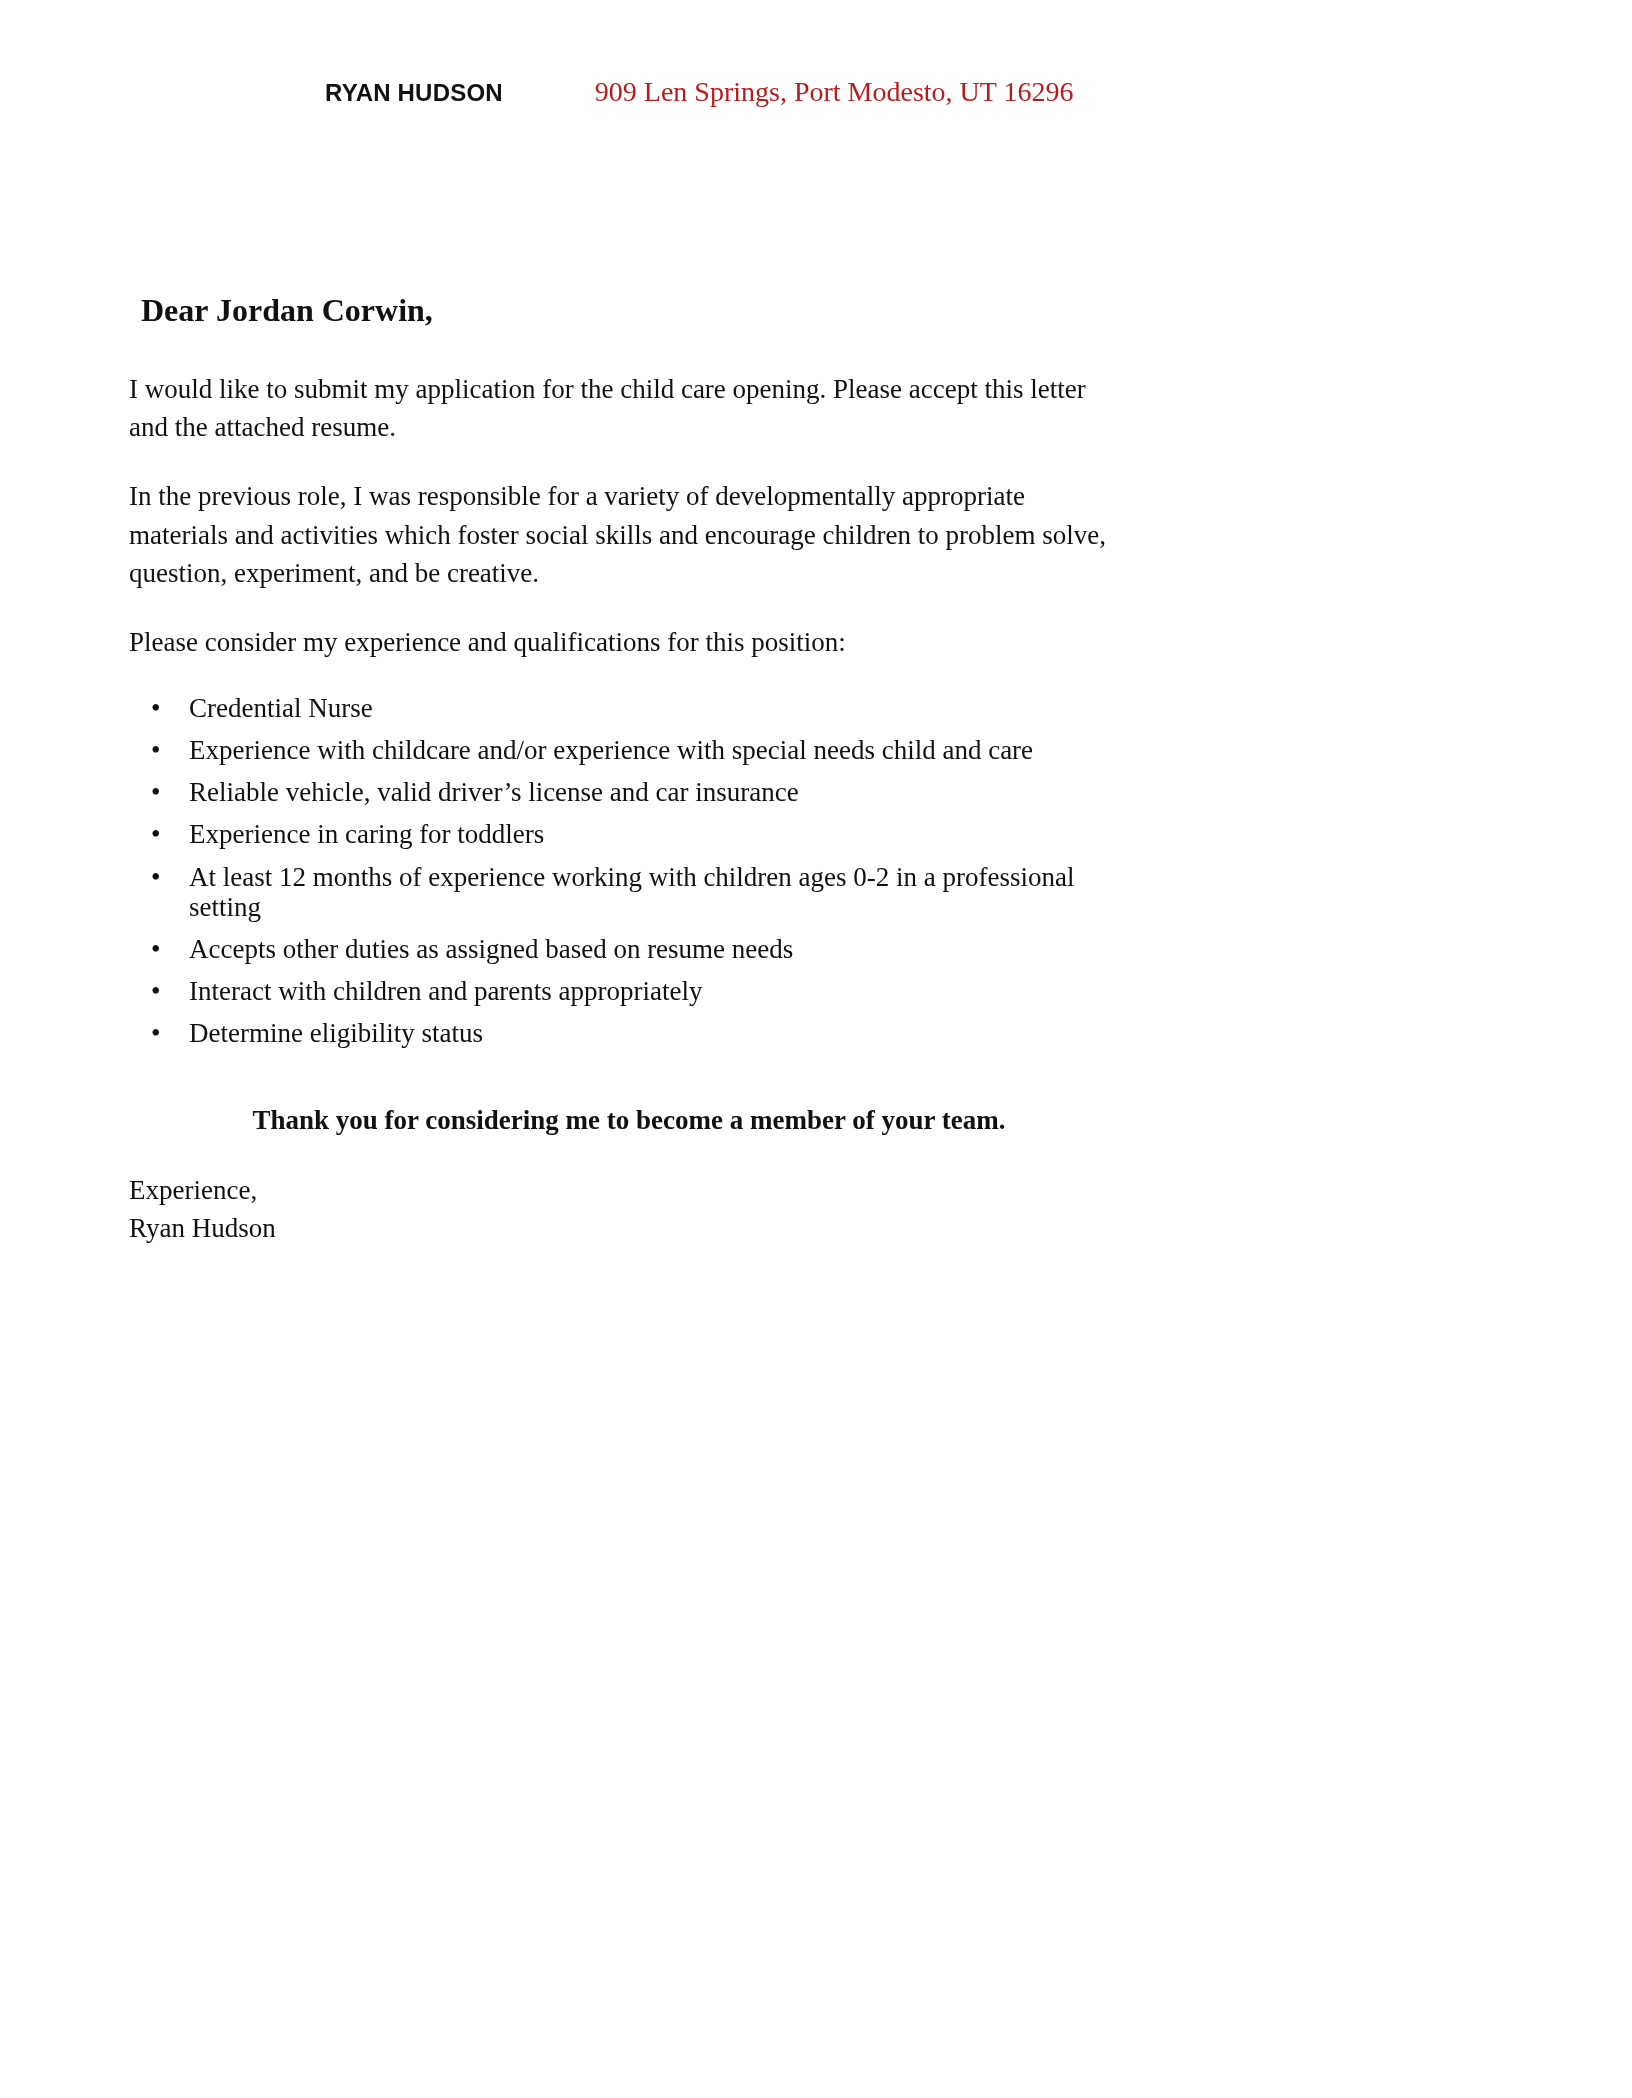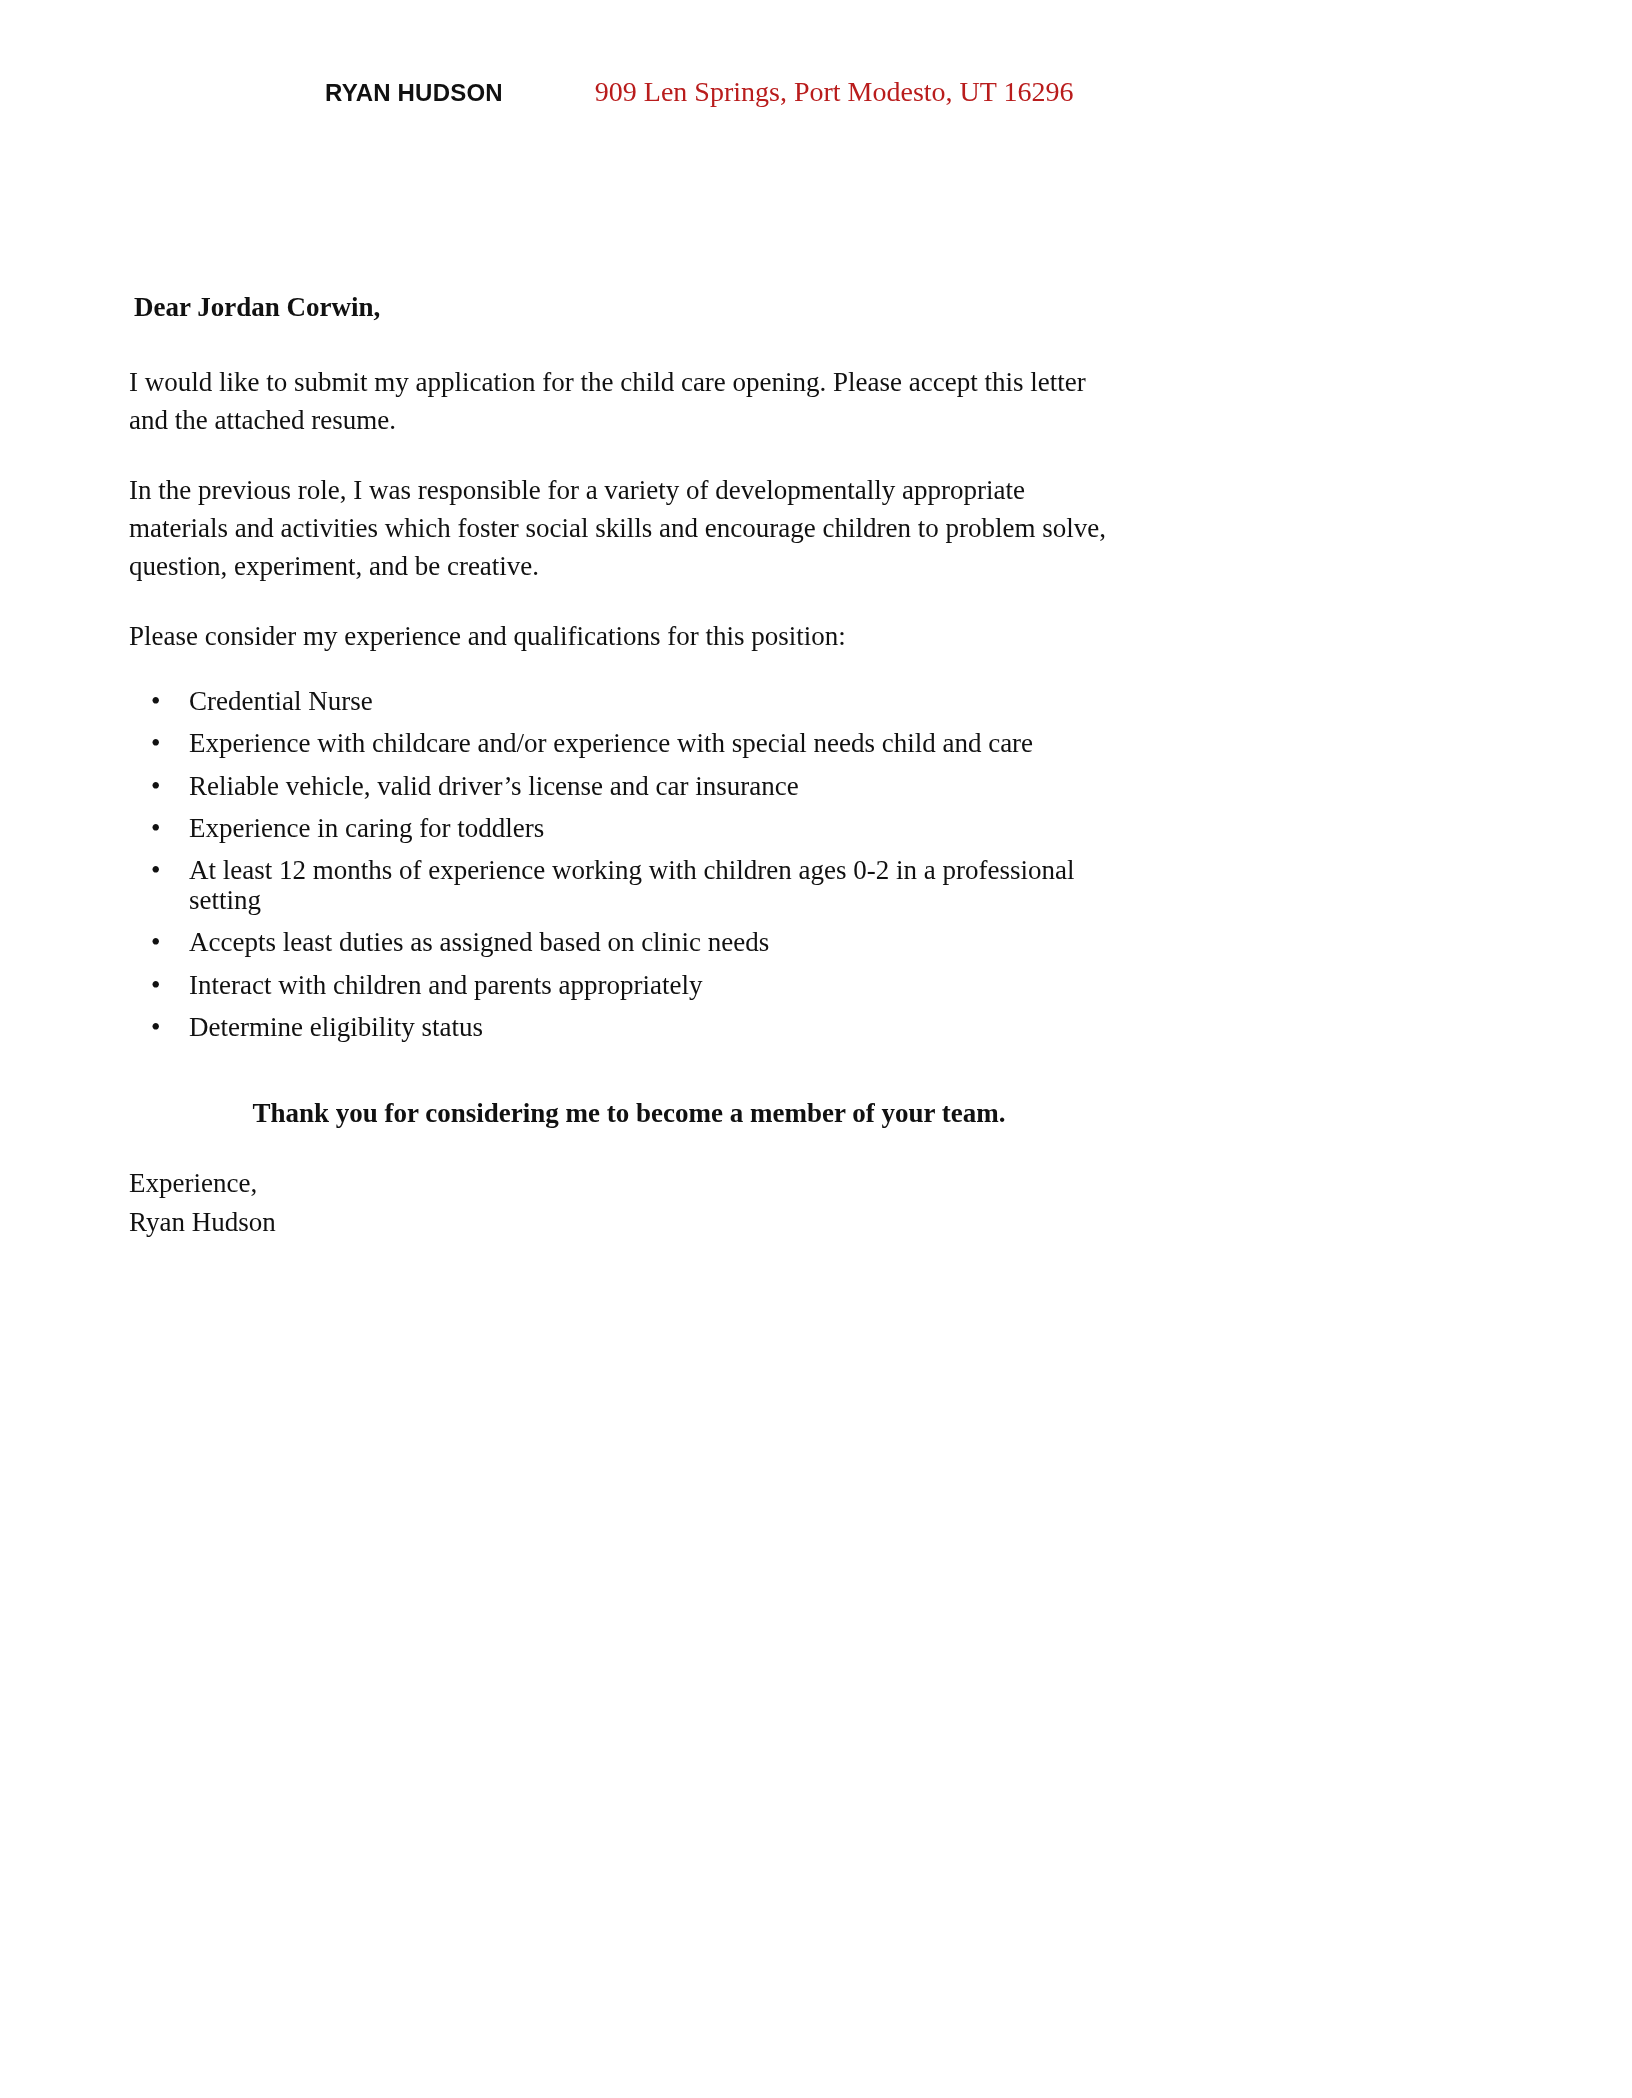--- a/index.html
+++ b/index.html
@@ -51,23 +51,23 @@
   
   .letter {
     position: absolute;
     top: 290px;
     left: 129px;
     width: 1000px;
   }
 
   .salutation {
     font-weight: bold;
-    font-size: 27px;
+    font-size: 32px;
     line-height: 1.3;
-    margin: 0 0 38px 5px;
+    margin: 0 0 38px 12px;
   }
 
   .para {
     font-size: 27px;
     line-height: 1.42;
     margin: 0 0 31px 0;
     text-align: left;
   }
 
   .qual-list {
@@ -123,21 +123,21 @@
     <p class="para">In the previous role, I was responsible for a variety of developmentally appropriate materials and activities which foster social skills and encourage children to problem solve, question, experiment, and be creative.</p>
 
     <p class="para">Please consider my experience and qualifications for this position:</p>
 
     <ul class="qual-list" id="qual-list">
         <li><span class="bullet">•</span><span>Credential Nurse</span></li>
         <li><span class="bullet">•</span><span>Experience with childcare and/or experience with special needs child and care</span></li>
         <li><span class="bullet">•</span><span>Reliable vehicle, valid driver’s license and car insurance</span></li>
         <li><span class="bullet">•</span><span>Experience in caring for toddlers</span></li>
         <li><span class="bullet">•</span><span>At least 12 months of experience working with children ages 0-2 in a professional setting</span></li>
-        <li><span class="bullet">•</span><span>Accepts least duties as assigned based on clinic needs</span></li>
+        <li><span class="bullet">•</span><span>Accepts other duties as assigned based on resume needs</span></li>
         <li><span class="bullet">•</span><span>Interact with children and parents appropriately</span></li>
         <li><span class="bullet">•</span><span>Determine eligibility status</span></li>
       </ul>
 
     <p class="closing-bold">Thank you for considering me to become a member of your team.</p>
 
     <p class="signoff">
       <span class="signoff-line">Experience,</span>
       <span class="signoff-line">Ryan Hudson</span>
     </p>

